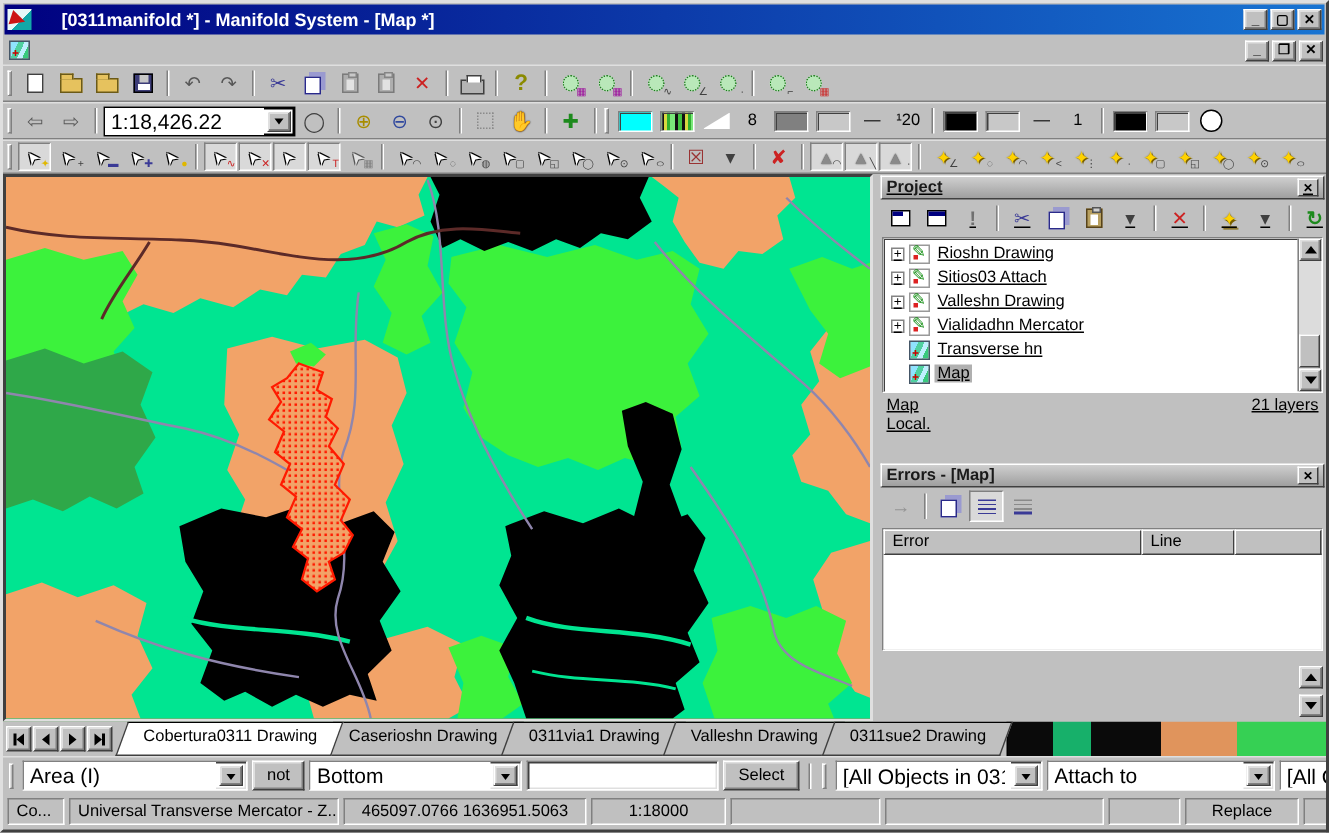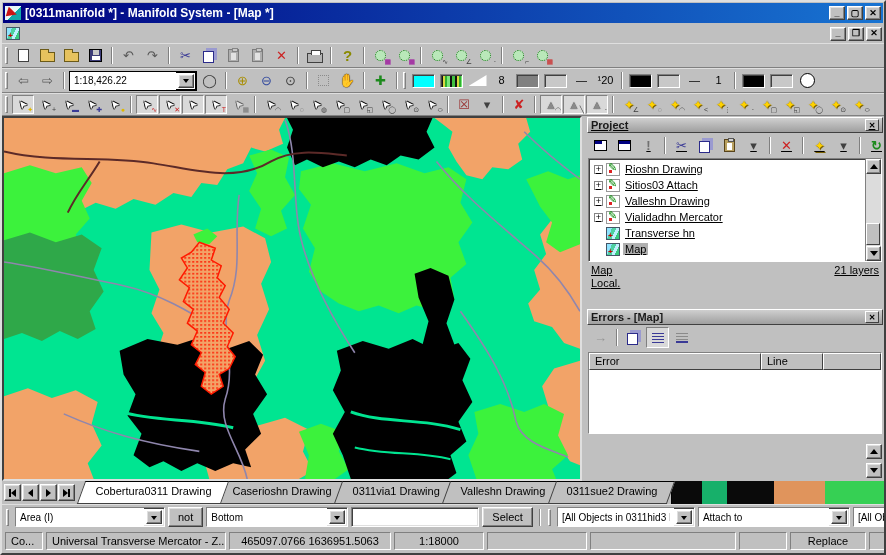--- a/index.html
+++ b/index.html
@@ -4,21 +4,21 @@
 <style>
   html,body{margin:0;padding:0;background:#808080;}
   *{box-sizing:border-box;}
   .app{
     width:886px;height:555px;background:#c0c0c0;position:relative;overflow:hidden;
     font-family:"Liberation Sans",sans-serif;font-size:11px;color:#000;
     border:2px solid;border-color:#dfdfdf #404040 #404040 #dfdfdf;
     display:flex;flex-direction:column;
   }
   
-  .titlebar{height:20px;flex:0 0 20px;margin:1px;display:flex;align-items:center;gap:4px;
+  .titlebar{height:20px;flex:0 0 20px;margin:1px;display:flex;align-items:center;gap:20px;
     background:linear-gradient(90deg,var(--titlebar-left,#000080),var(--titlebar-right,#1874d2));padding:0 2px;}
   .appicon{width:16px;height:14px;background:linear-gradient(135deg,#e8f8f8 0 55%,#12a8a8 55%);position:relative;flex:0 0 16px;}
   .appicon::after{content:"";position:absolute;left:2px;top:2px;border-left:10px solid #cc1414;border-top:5px solid transparent;border-bottom:5px solid transparent;transform:rotate(18deg);}
   .title{color:#fff;font-weight:bold;font-size:12px;flex:1;white-space:nowrap;overflow:hidden;}
   .wbtns{display:flex;gap:2px;}
   .wbtn{width:16px;height:14px;background:#c0c0c0;border:1px solid;border-color:#fff #404040 #404040 #fff;
     box-shadow:inset -1px -1px 0 #808080,inset 1px 1px 0 #dfdfdf;
     font-size:9px;font-weight:bold;display:flex;align-items:center;justify-content:center;line-height:1;}
   
   .menubar{height:19px;flex:0 0 19px;display:flex;align-items:center;padding:0 2px;}
@@ -69,21 +69,21 @@
   .sw.pal{background:repeating-linear-gradient(90deg,#111 0 2px,#d8d840 2px 4px,#30b030 4px 6px,#7ae87a 6px 9px,#111 9px 11px,#40c040 11px 14px);}
   .bigcirc{width:15px;height:15px;border-radius:50%;background:#fff;border:1px solid #000;}
   .i-win,.i-winmax{width:13px;height:11px;border:1px solid #000;background:#fff;position:relative;}
   .i-win::before{content:"";position:absolute;top:0;left:0;right:4px;height:3px;background:#000080;}
   .i-winmax::before{content:"";position:absolute;top:0;left:0;right:0;height:3px;background:#000080;}
   .i-list{width:12px;height:10px;background:repeating-linear-gradient(#3a3a96 0 1px,transparent 1px 3px);}
   .i-listb{width:12px;height:10px;background:repeating-linear-gradient(#8a8a8a 0 1px,transparent 1px 3px);border-bottom:2px solid #3a3a96;}
   
   .combo{display:flex;align-items:stretch;background:#fff;height:20px;
     border:1px solid;border-color:#808080 #fff #fff #808080;box-shadow:inset 1px 1px 0 #404040,inset -1px -1px 0 #dfdfdf;}
-  .combo input{border:none;outline:none;flex:1;min-width:0;font-family:"Liberation Sans",sans-serif;font-size:10px;padding:1px 4px;background:#fff;}
+  .combo input{border:none;outline:none;flex:1;min-width:0;font-family:"Liberation Sans",sans-serif;font-size:14px;padding:1px 4px;background:#fff;}
   .drop{width:16px;margin:2px;background:#c0c0c0;border:1px solid;border-color:#fff #404040 #404040 #fff;box-shadow:inset -1px -1px 0 #808080,inset 1px 1px 0 #dfdfdf;display:flex;align-items:center;justify-content:center;}
   .drop::after{content:"";border:3px solid transparent;border-top:4px solid #000;margin-top:4px;}
   .scalecombo{width:128px;flex:0 0 128px;border-color:#000;box-shadow:inset 0 0 0 1px #000;}
   
   .work{flex:1;display:flex;min-height:0;}
   .mapwrap{flex:1;border:2px solid;border-color:#404040 #dfdfdf #dfdfdf #404040;background:#008000;min-width:0;}
   .mapwrap svg{display:block;width:100%;height:100%;}
   .road{fill:none;stroke:var(--road,#8f86ad);stroke-width:1.6;}
   .roadr{fill:none;stroke:var(--road-dark,#5c2a28);stroke-width:2;}
   .dock{width:302px;flex:0 0 302px;display:flex;flex-direction:column;padding:1px 1px 1px 5px;position:relative;}

